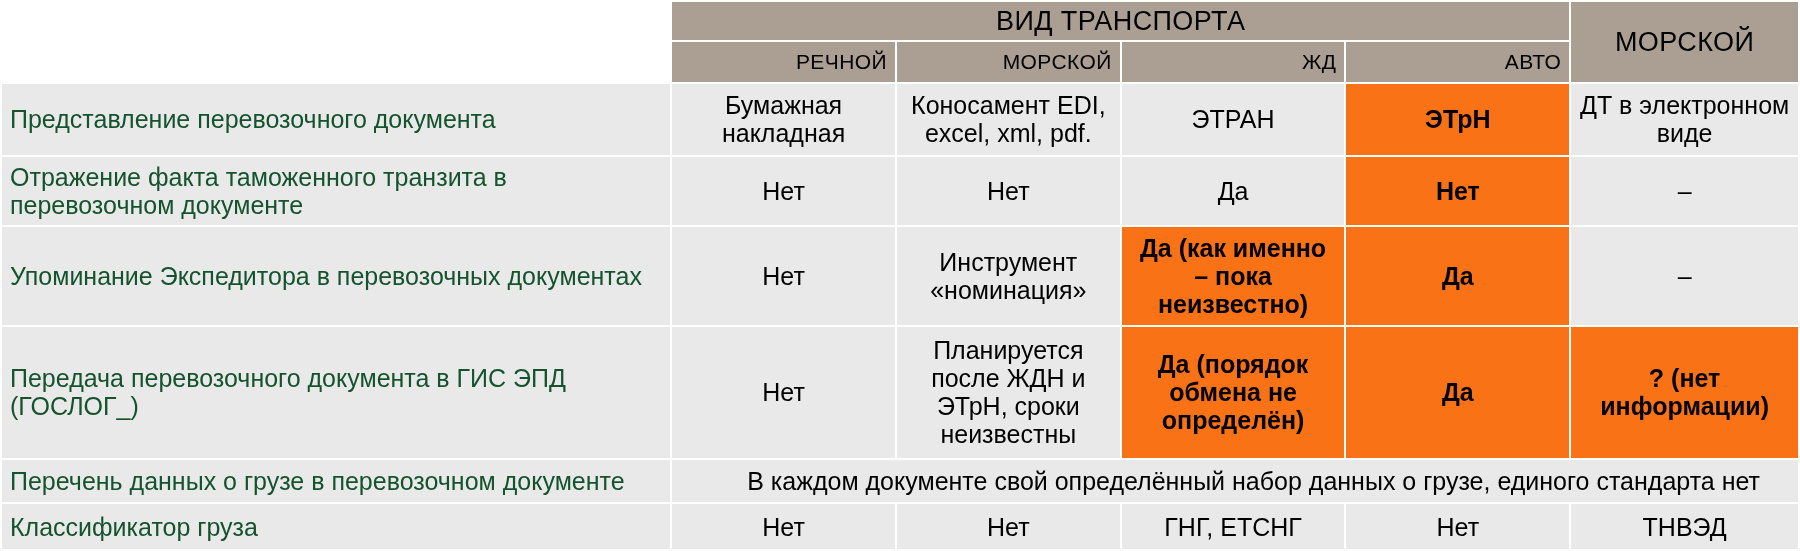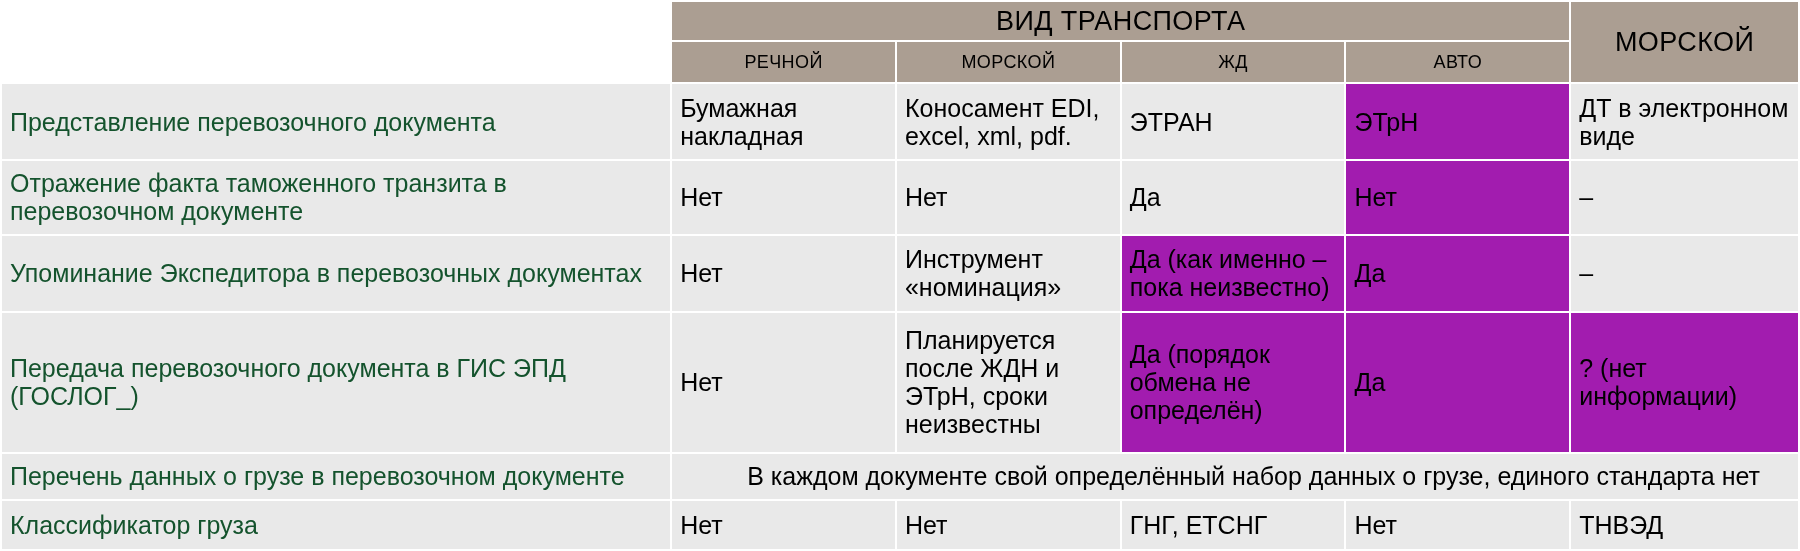--- a/index.html
+++ b/index.html
@@ -43,45 +43,47 @@
     color: #000000;
     text-align: center;
     vertical-align: middle;
     font-size: 27px;
     letter-spacing: 0.4px;
   }
   .hdr-top {
     font-size: 27px;
   }
   .hdr-sub {
-    font-size: 18px;
+    font-size: 21px;
+    text-align: right;
   }
   .corner {
     background: #ffffff;
     border-left: 2px solid #ffffff;
     border-top: 2px solid #ffffff;
   }
   
   .rowlabel {
     background: #e9e9e9;
     color: #14532d;
     font-size: 25px;
     text-align: left;
     vertical-align: middle;
     padding-left: 8px;
   }
   .cell {
     background: #e9e9e9;
     color: #000000;
     font-size: 25px;
-    text-align: left;
+    text-align: center;
     vertical-align: middle;
   }
   .cell.orange {
-    background: #a21caf;
+    background: #f97316;
+    font-weight: bold;
   }
   .cell.span {
     text-align: center;
     padding-left: 45px;
   }
   .r1 { height: 68px; }
   .r2 { height: 66px; }
   .r3 { height: 68px; }
   .r4 { height: 125px; }
   .r5 { height: 42px; }

